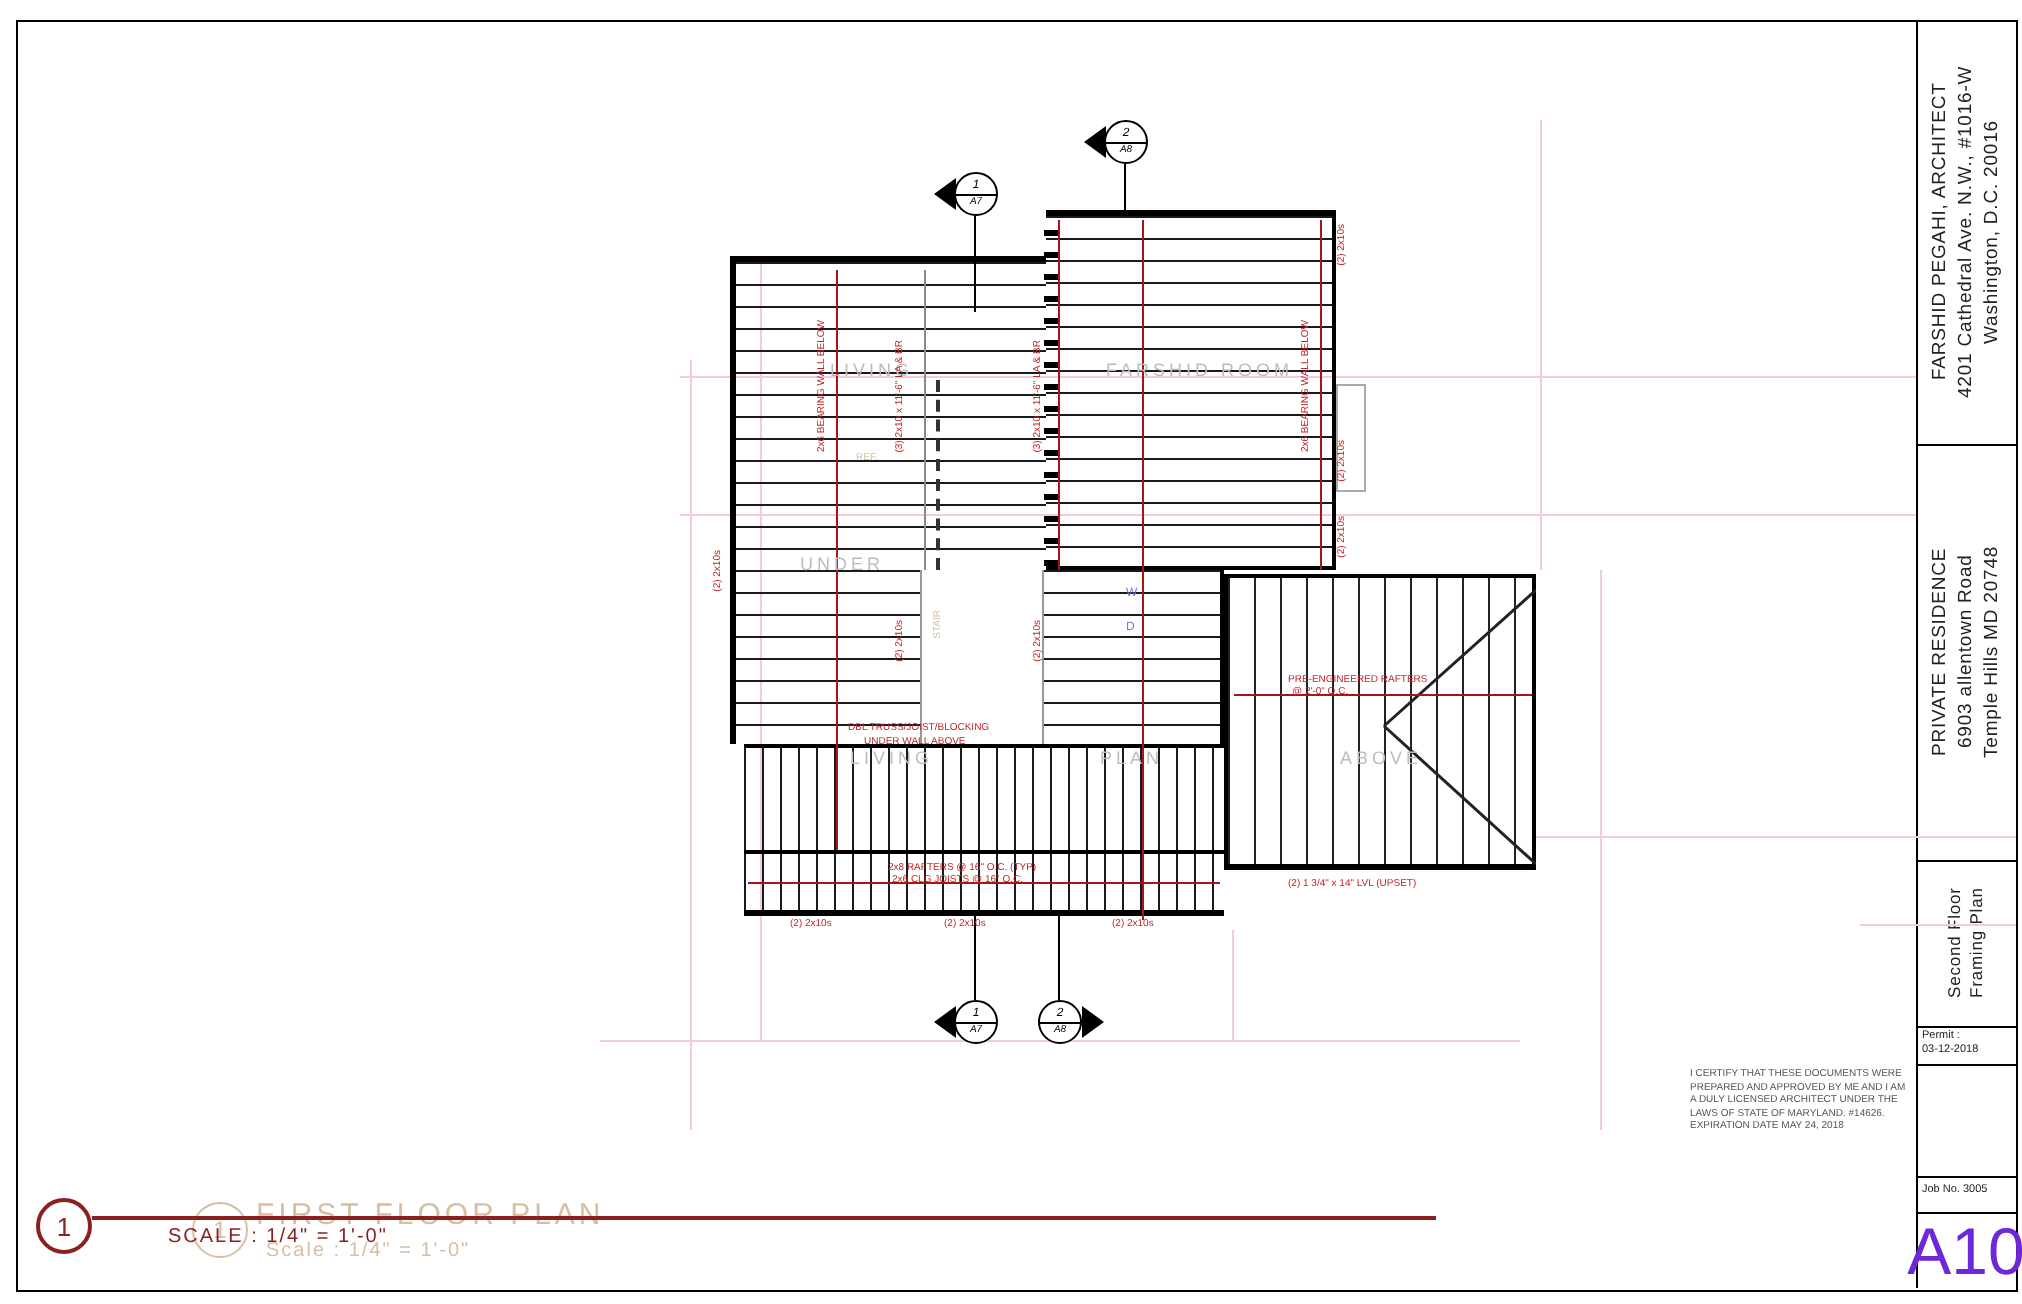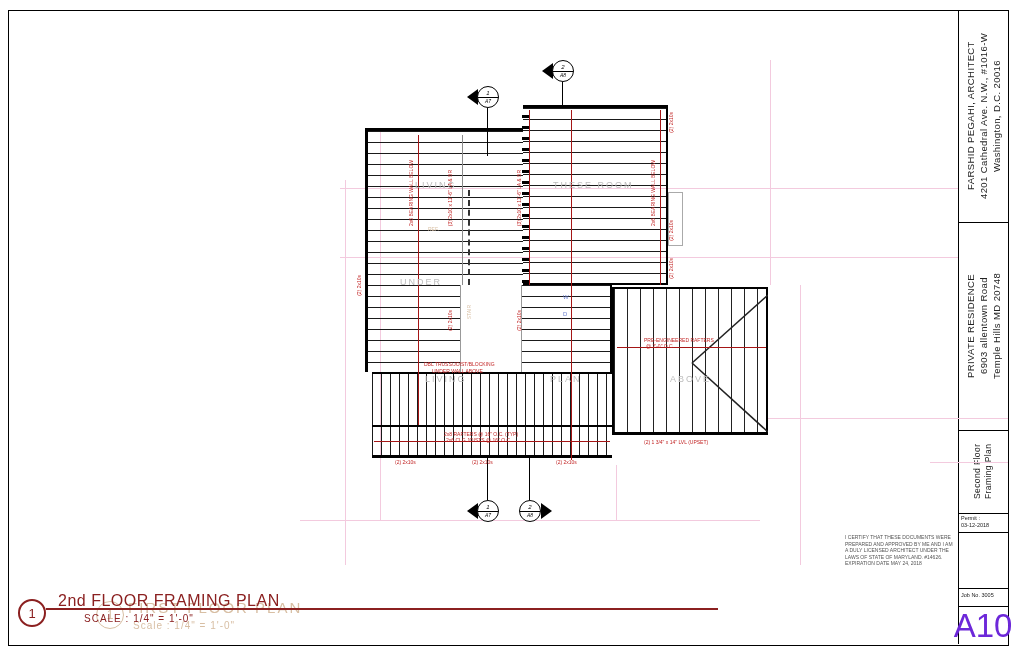--- a/index.html
+++ b/index.html
@@ -134,21 +134,21 @@
     <span class="num">1</span>
     <span class="sht">A7</span>
   </div>
   <div class="abs marker" style="left:519px;top:500px;">
     <span class="num">2</span>
     <span class="sht">A8</span>
   </div>
   <div class="abs tri-r" style="left:541px;top:503px;"></div>
 
   <div class="abs room-label" style="left:415px;top:180px;">LIVING</div>
-  <div class="abs room-label" style="left:553px;top:180px;">THESE ROOM</div>
+  <div class="abs room-label" style="left:553px;top:180px;">FARSHID ROOM</div>
   <div class="abs room-label" style="left:400px;top:277px;">UNDER</div>
   <div class="abs room-label" style="left:403px;top:374px;padding-left:22px;">LIVING</div>
   <div class="abs room-label" style="left:550px;top:374px;">PLAN</div>
   <div class="abs room-label" style="left:670px;top:374px;">ABOVE</div>
 
   <div class="abs ghost" style="left:428px;top:226px;font-size:5px;z-index:3;">REF.</div>
   <div class="abs ghost v" style="left:466px;top:305px;font-size:5px;z-index:3;">STAIR</div>
   <div class="abs" style="left:563px;top:294px;font-size:6px;color:#6a7fd0;z-index:3;">W</div>
   <div class="abs" style="left:563px;top:311px;font-size:6px;color:#6a7fd0;z-index:3;">D</div>
 
@@ -184,16 +184,15 @@
   <div class="abs ghost" style="left:96px;top:601px;width:26px;height:26px;border:1.5px solid #d8bfa4;border-radius:50%;display:flex;align-items:center;justify-content:center;font-size:12px;z-index:1;">
     <span>1</span>
   </div>
   <div class="abs ghost" style="left:128px;top:599px;font-size:15px;letter-spacing:2px;z-index:1;white-space:nowrap;">FIRST FLOOR PLAN</div>
   <div class="abs ghost" style="left:133px;top:620px;font-size:10px;letter-spacing:1px;z-index:1;white-space:nowrap;">Scale : 1/4" = 1'-0"</div>
 
   <div class="abs" style="left:18px;top:599px;width:28px;height:28px;border:2px solid #8b2020;border-radius:50%;display:flex;align-items:center;justify-content:center;color:#8b2020;font-size:13px;z-index:2;box-sizing:border-box;background:transparent;">
     <span>1</span>
   </div>
   <div class="abs" style="left:46px;top:608px;width:672px;height:2px;background:#8b2020;z-index:2;"></div>
-  <div class="abs" style="left:58px;top:592px;font-size:16px;color:#8b2020;letter-spacing:.5px;z-index:2;white-space:nowrap;">2nd FLOOR FRAMING PLAN</div>
   <div class="abs" style="left:84px;top:613px;font-size:10px;color:#8b2020;letter-spacing:1px;z-index:2;white-space:nowrap;">SCALE :  1/4" = 1'-0"</div>
 
 </div>
 
 </body></html>

